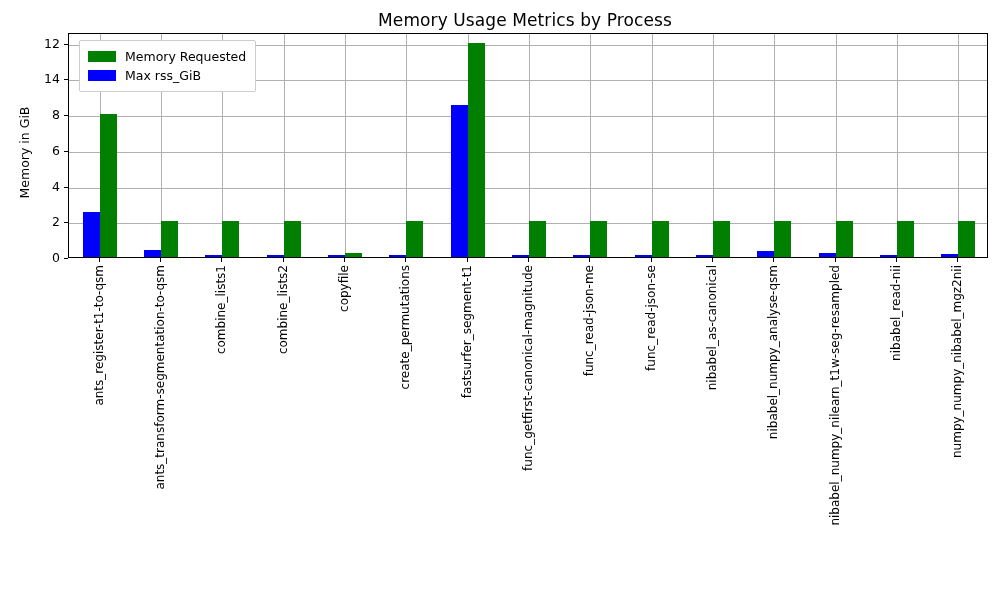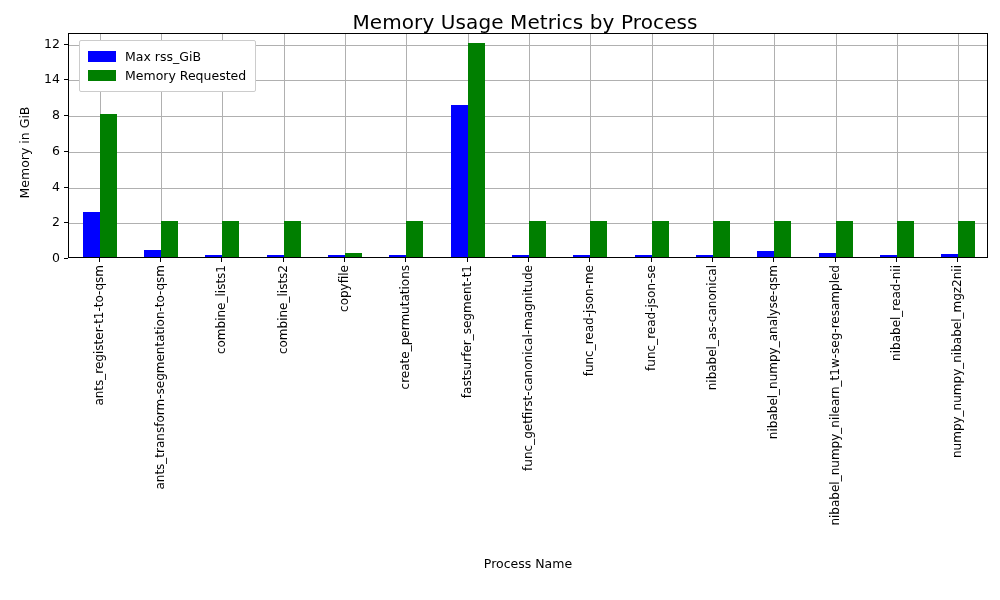--- a/index.html
+++ b/index.html
@@ -21,21 +21,21 @@
     background: #ffffff;
   }
 
   
   #chart-title {
     position: absolute;
     left: 60px;
     top: 10px;
     width: 930px;
     text-align: center;
-    font-size: 20px;
+    font-size: 17px;
     color: #000000;
     letter-spacing: 0.1px;
     white-space: nowrap;
   }
 
   
   
   #plot-area {
     position: absolute;
     left: 68px;
@@ -324,26 +324,25 @@
       </div>
       <div class="xtick-mark" style="left: 828px;"></div>
       <div class="xtick-label-wrap" style="left: 828px;">
         <div class="xtick-label" style="left: 0px; top: 0px; transform: rotate(-90deg) translateX(-100%) translateY(-50%);">nibabel_read-nii</div>
       </div>
       <div class="xtick-mark" style="left: 889px;"></div>
       <div class="xtick-label-wrap" style="left: 889px;">
         <div class="xtick-label" style="left: 0px; top: 0px; transform: rotate(-90deg) translateX(-100%) translateY(-50%);">numpy_numpy_nibabel_mgz2nii</div>
       </div>
     </div>
-  <div id="xlabel">Process Name</div>
 
   <div id="legend">
+      <div class="legend-row">
+        <div class="legend-swatch" style="background: rgb(0, 127, 0);"></div>
+        <div class="legend-text">Memory Requested</div>
+      </div>
       <div class="legend-row">
         <div class="legend-swatch" style="background: rgb(0, 0, 255);"></div>
         <div class="legend-text">Max rss_GiB</div>
       </div>
-      <div class="legend-row">
-        <div class="legend-swatch" style="background: rgb(0, 127, 0);"></div>
-        <div class="legend-text">Memory Requested</div>
-      </div>
     </div>
 
 </div>
 
 </body></html>

